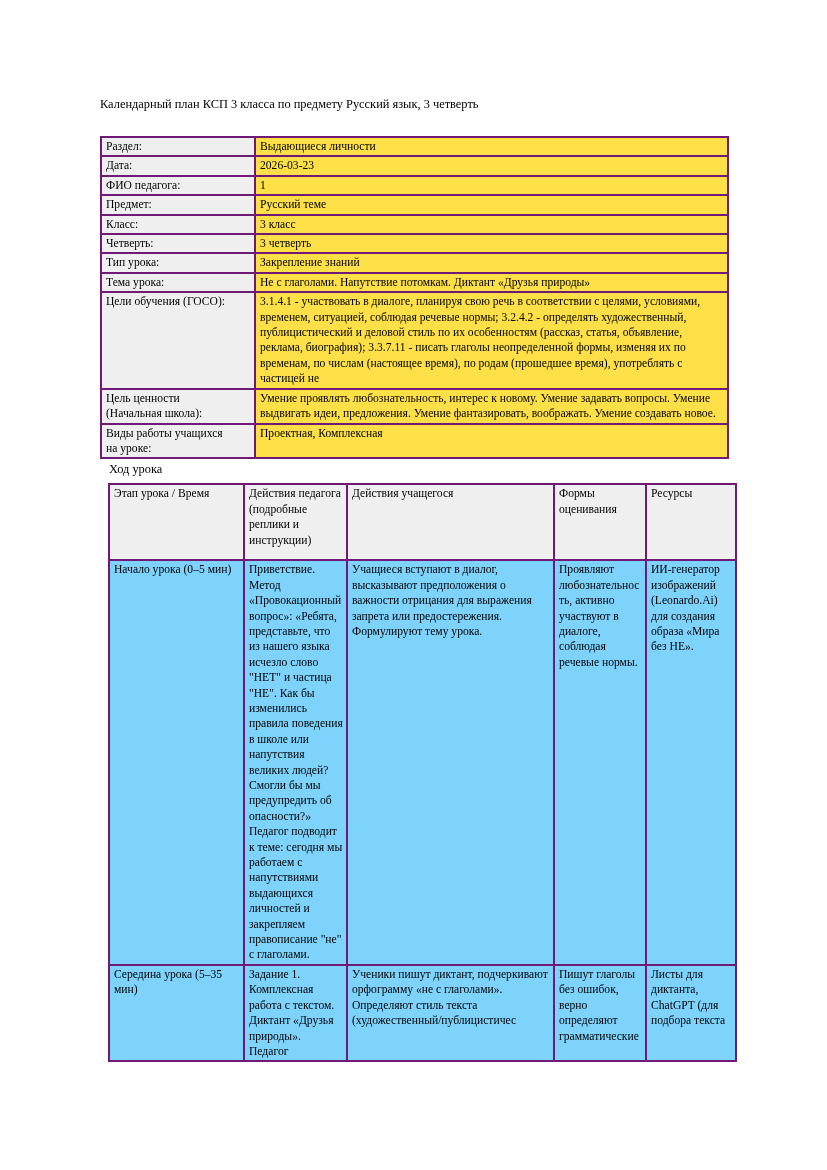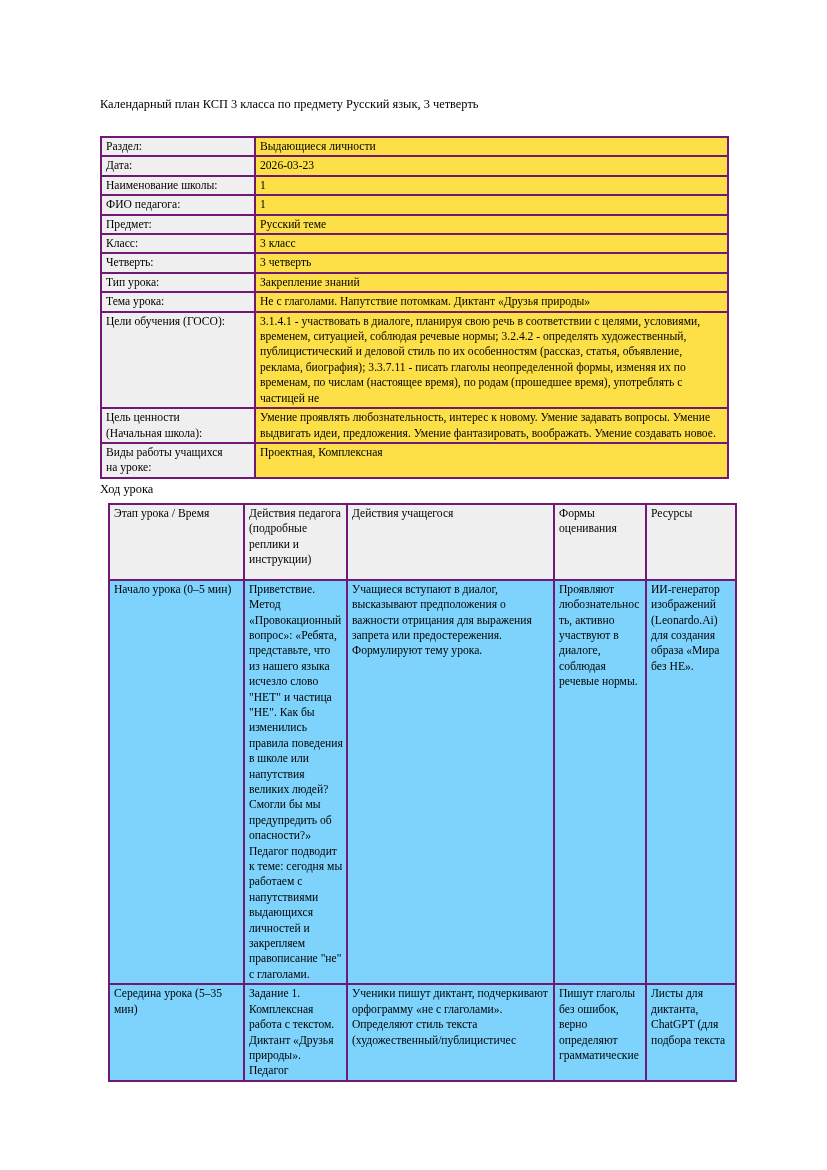--- a/index.html
+++ b/index.html
@@ -26,21 +26,21 @@
   }
   .doc-title {
     font-size: 12.4px;
     line-height: 16px;
     margin: 0 0 24px 0;
     white-space: nowrap;
   }
   .section-label {
     font-size: 12.4px;
     line-height: 16px;
-    margin: 2px 0 6px 0;
+    margin: 2px 0 6px 9px;
   }
   table {
     border-collapse: collapse;
     table-layout: fixed;
     width: 627px;
     font-size: 11.6px;
     line-height: 15.4px;
   }
   table td, table th {
     border: 2px solid #701a75;
@@ -108,28 +108,20 @@
           <td class="col-value">
             <span class="cell-text">Выдающиеся личности</span>
           </td>
         </tr>
         <tr>
           <td class="col-label">
             <span class="cell-text">Дата:</span>
           </td>
           <td class="col-value">
             <span class="cell-text">2026-03-23</span>
-          </td>
-        </tr>
-        <tr>
-          <td class="col-label">
-            <span class="cell-text">Наименование школы:</span>
-          </td>
-          <td class="col-value">
-            <span class="cell-text">1</span>
           </td>
         </tr>
         <tr>
           <td class="col-label">
             <span class="cell-text">ФИО педагога:</span>
           </td>
           <td class="col-value">
             <span class="cell-text">1</span>
           </td>
         </tr>

